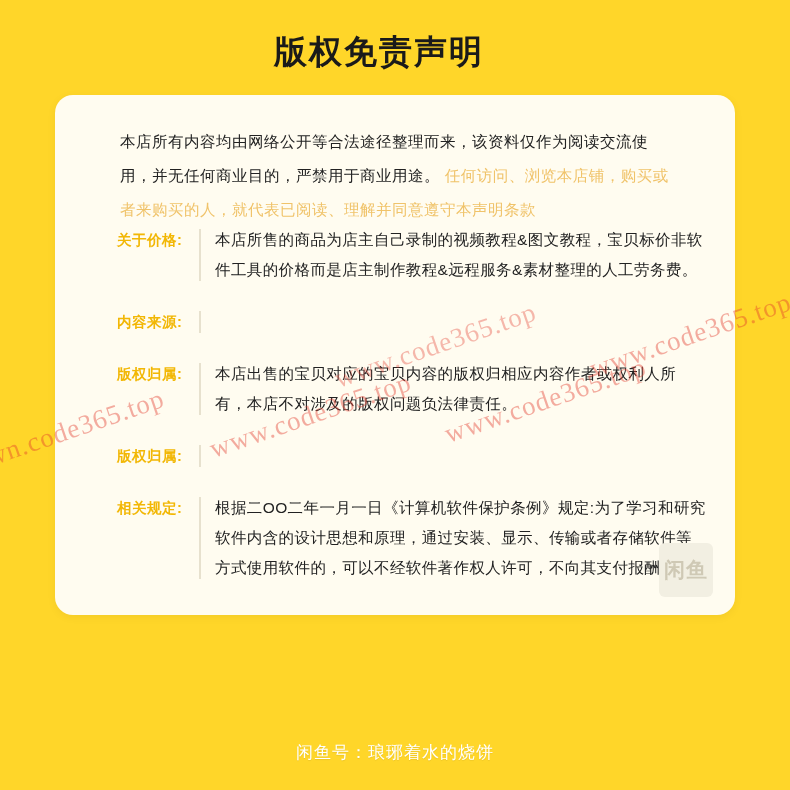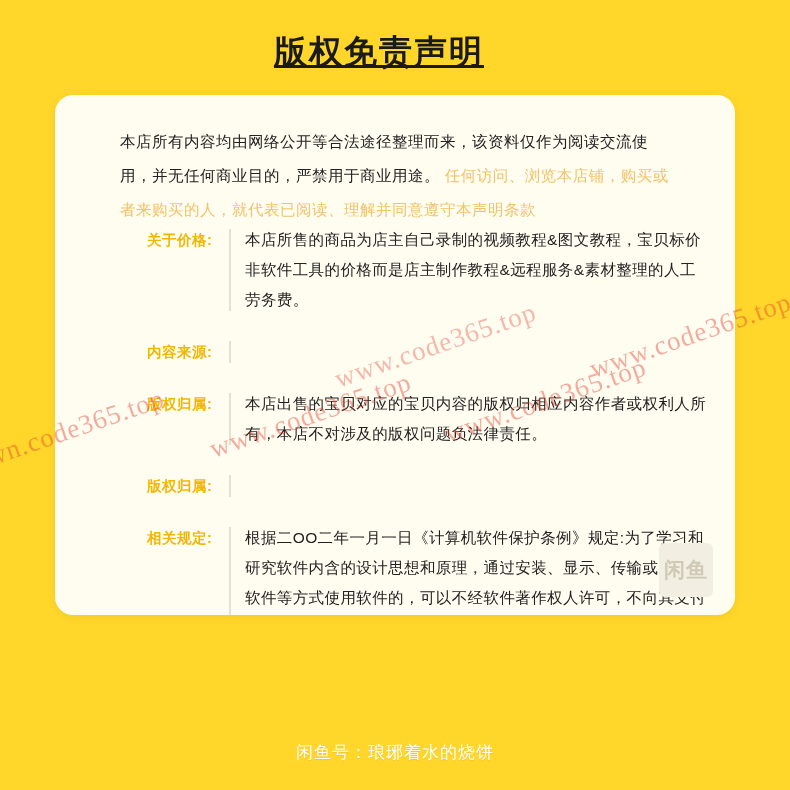--- a/index.html
+++ b/index.html
@@ -23,21 +23,20 @@
   .title {
     position: absolute;
     top: 30px;
     left: 0;
     width: 758px;
     text-align: center;
     font-size: 33px;
     font-weight: bold;
     color: #1a1a1a;
     letter-spacing: 2px;
-    text-decoration: underline;
   }
   .card {
     position: absolute;
     left: 55px;
     top: 95px;
     width: 680px;
     height: 520px;
     background: #FFFCF0;
     border-radius: 18px;
     box-shadow: 0 2px 10px rgba(0,0,0,0.05);
@@ -59,21 +58,21 @@
   .rows {
     position: absolute;
     left: 0;
     top: 130px;
     width: 680px;
   }
   .row {
     display: flex;
     align-items: flex-start;
     margin-bottom: 22px;
-    padding-left: 92px;
+    padding-left: 62px;
   }
   .row-label {
     width: 82px;
     flex: 0 0 82px;
     font-size: 14.5px;
     font-weight: bold;
     color: #F2B705;
     line-height: 30px;
     letter-spacing: 0.5px;
     text-align: left;

